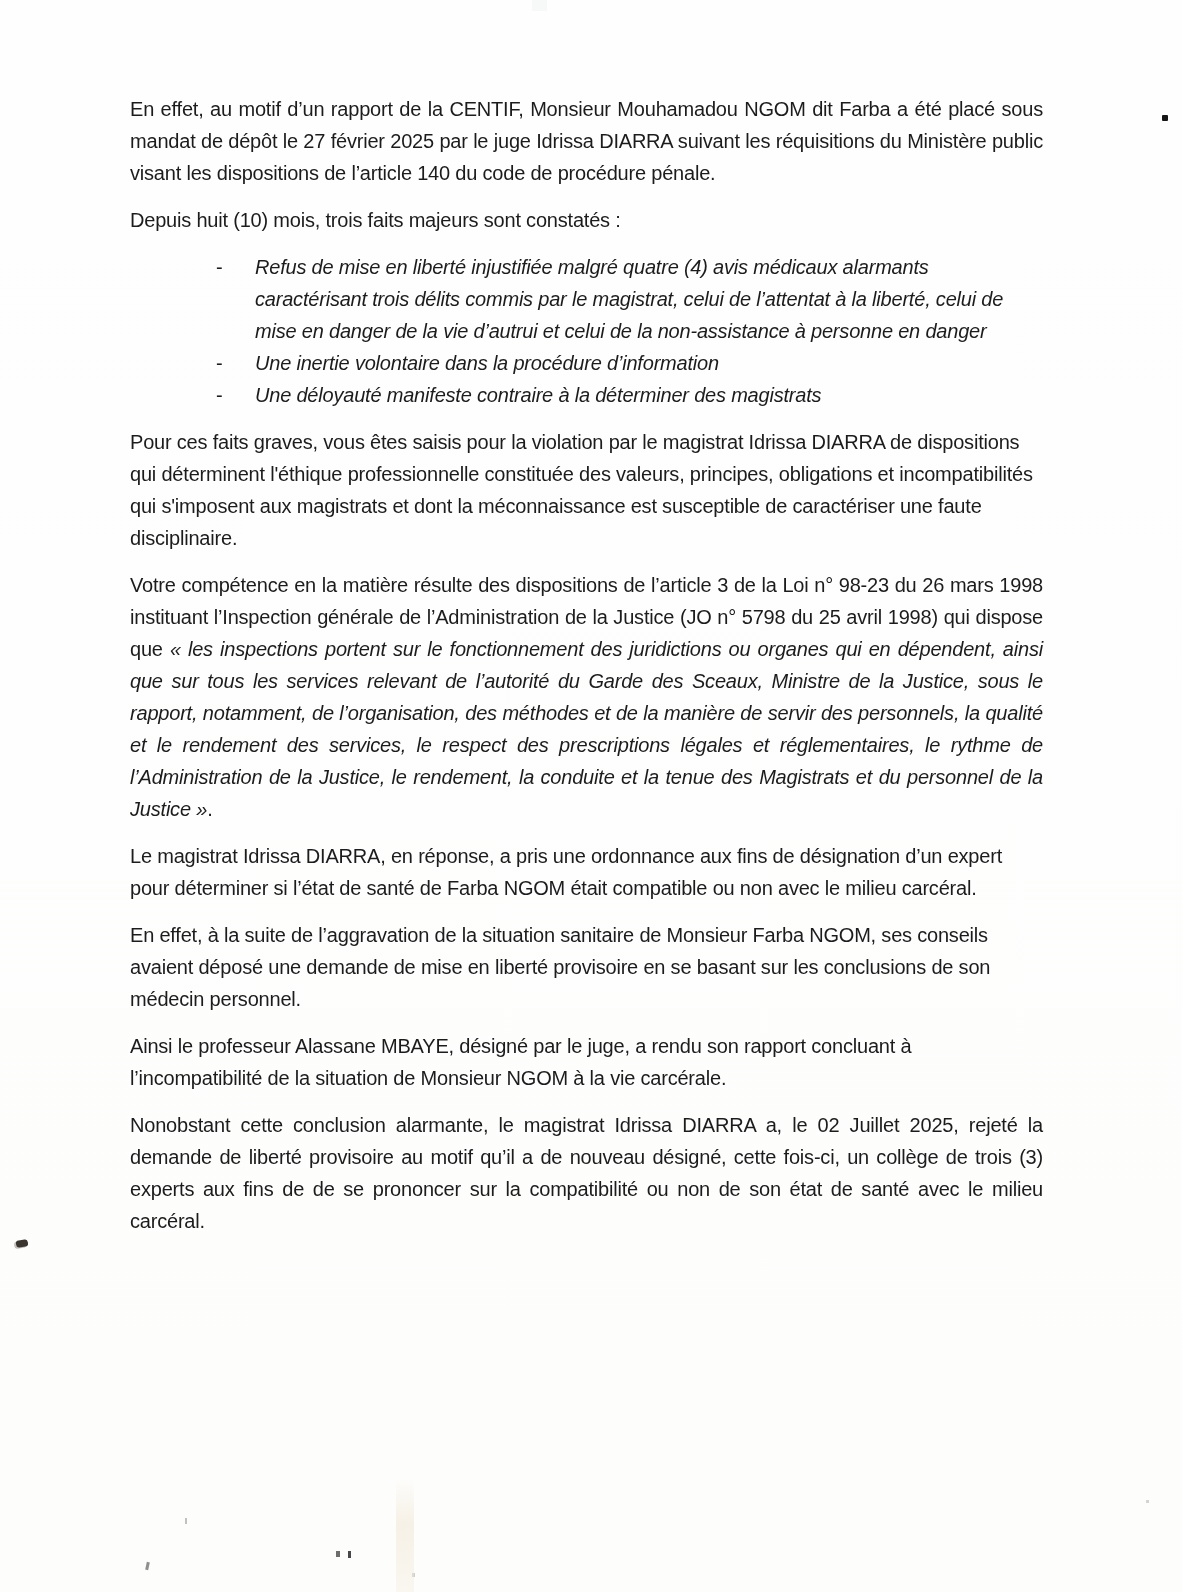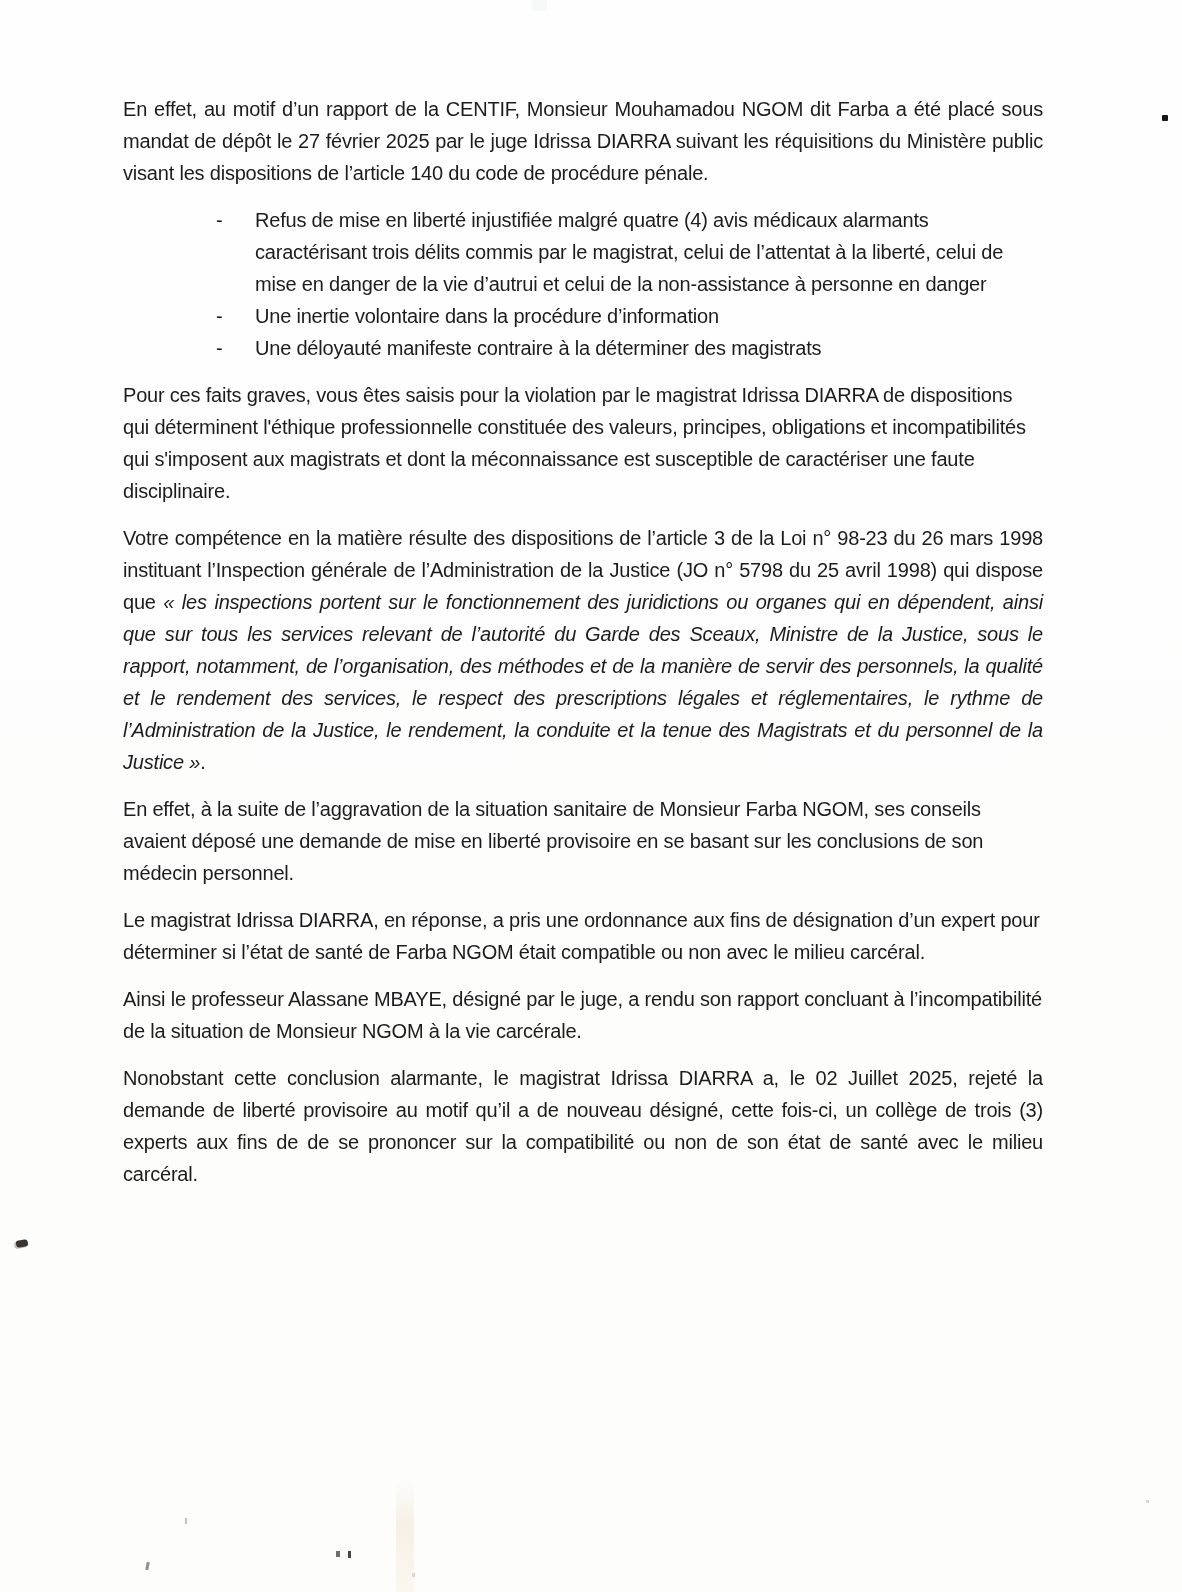--- a/index.html
+++ b/index.html
@@ -15,21 +15,21 @@
     position: absolute;
     top: 0; left: 0;
     width: 1182px;
     height: 1592px;
     background: linear-gradient(180deg, #fefefe 0%, #fdfdfc 100%);
     box-sizing: border-box;
     padding: 93px 139px 0 113px;
     color: #1c1c1c;
   }
   .para {
-    margin: 0 0 15px 10px;
+    margin: 0 0 15px 17px;
     font-size: 20px;
     line-height: 32px;
     letter-spacing: -0.2px;
     text-align: left;
     color: #1c1c1c;
   }
   .para.justify { text-align: justify; }
   .bullets { margin: 0 0 15px 0; }
   .bullet {
     display: flex;
@@ -38,20 +38,21 @@
   .bullet .marker {
     flex: 0 0 39px;
     font-size: 20px;
     line-height: 32px;
   }
   .bullet .btext {
     flex: 1 1 auto;
     font-size: 20px;
     line-height: 32px;
     letter-spacing: -0.2px;
+    font-style: italic;
   }
   .quote { font-style: italic; }
   
   .artifact { position: absolute; }
   .dot-right {
     left: 1162px; top: 115px;
     width: 6px; height: 6px;
     background: #161616;
     border-radius: 1px;
   }
@@ -80,20 +81,21 @@
     background: #f7f8f8;
   }
 </style>
 </head>
 <body>
 
 <div class="page">
 
   <p class="para justify">En effet, au motif d’un rapport de la CENTIF, Monsieur Mouhamadou NGOM dit Farba a été placé sous mandat de dépôt le 27 février 2025 par le juge Idrissa DIARRA suivant les réquisitions du Ministère public visant les dispositions de l’article 140 du code de procédure pénale.</p>
 
+  <p class="para">Depuis huit (10) mois, trois faits majeurs sont constatés :</p>
 
   <div class="bullets">
     <div class="bullet">
       <span class="marker">-</span>
       <span class="btext">Refus de mise en liberté injustifiée malgré quatre (4) avis médicaux alarmants caractérisant trois délits commis par le magistrat, celui de l’attentat à la liberté, celui de mise en danger de la vie d’autrui et celui de la non-assistance à personne en danger</span>
     </div>
     <div class="bullet">
       <span class="marker">-</span>
       <span class="btext">Une inertie volontaire dans la procédure d’information</span>
     </div>
@@ -101,23 +103,23 @@
       <span class="marker">-</span>
       <span class="btext">Une déloyauté manifeste contraire à la déterminer des magistrats</span>
     </div>
   </div>
 
   <p class="para">Pour ces faits graves, vous êtes saisis pour la violation par le magistrat Idrissa DIARRA de dispositions qui déterminent l'éthique professionnelle constituée des valeurs, principes, obligations et incompatibilités qui s'imposent aux magistrats et dont la méconnaissance est susceptible de caractériser une faute disciplinaire.</p>
 
 
   <p class="para justify"><span>Votre compétence en la matière résulte des dispositions de l’article 3 de la Loi n° 98-23 du 26 mars 1998 instituant l’Inspection générale de l’Administration de la Justice (JO n° 5798 du 25 avril 1998) qui dispose que  </span><span class="quote">« les inspections portent sur le fonctionnement des juridictions ou organes qui en dépendent, ainsi que sur tous les services relevant de l’autorité du Garde des Sceaux, Ministre de la Justice, sous le rapport, notamment, de l’organisation, des méthodes et de la manière de servir des personnels, la qualité et le rendement des services, le respect des prescriptions légales et réglementaires, le rythme de l’Administration de la Justice, le rendement, la conduite et la tenue des Magistrats et du personnel de la Justice »</span><span>.</span></p>
 
+  <p class="para">Le magistrat Idrissa DIARRA, en réponse, a pris une ordonnance aux fins de désignation d’un expert pour déterminer si l’état de santé de Farba NGOM était compatible ou non avec le milieu carcéral.</p>
+
   <p class="para">En effet, à la suite de l’aggravation de la situation sanitaire de Monsieur Farba NGOM, ses conseils avaient déposé une demande de mise en liberté provisoire en se basant sur les conclusions de son médecin personnel.</p>
-
-  <p class="para">Le magistrat Idrissa DIARRA, en réponse, a pris une ordonnance aux fins de désignation d’un expert pour déterminer si l’état de santé de Farba NGOM était compatible ou non avec le milieu carcéral.</p>
 
   <p class="para">Ainsi le professeur Alassane MBAYE, désigné par le juge, a rendu son rapport concluant à l’incompatibilité de la situation de Monsieur NGOM à la vie carcérale.</p>
 
   <p class="para justify">Nonobstant cette conclusion alarmante, le magistrat Idrissa DIARRA a, le 02 Juillet 2025, rejeté la demande de liberté provisoire au motif qu’il a de nouveau désigné, cette fois-ci, un collège de trois (3) experts aux fins de de se prononcer sur la compatibilité ou non de son état de santé avec le milieu carcéral.</p>
 
   <div class="artifact dot-right"></div>
   <div class="artifact blob-left"></div>
   <div class="artifact speck-a"></div>
   <div class="artifact speck-b"></div>
   <div class="artifact speck-c"></div>

